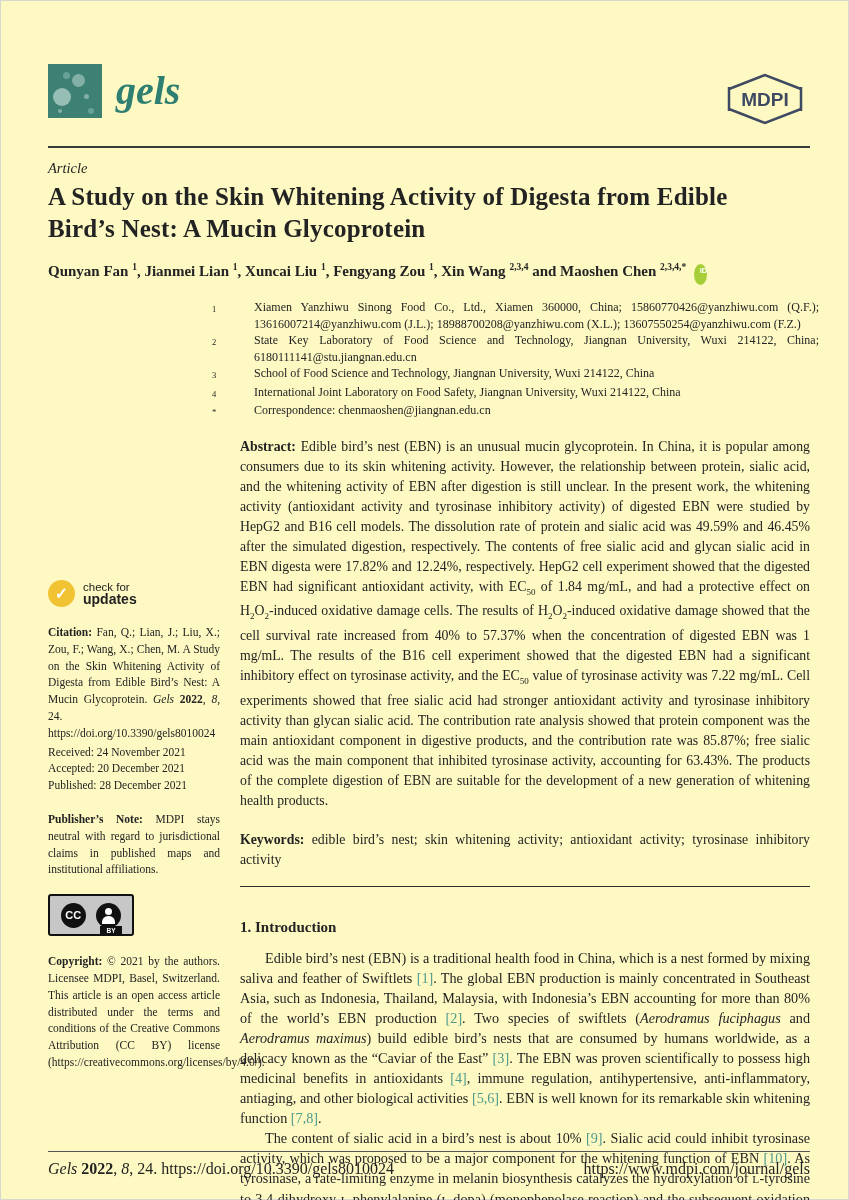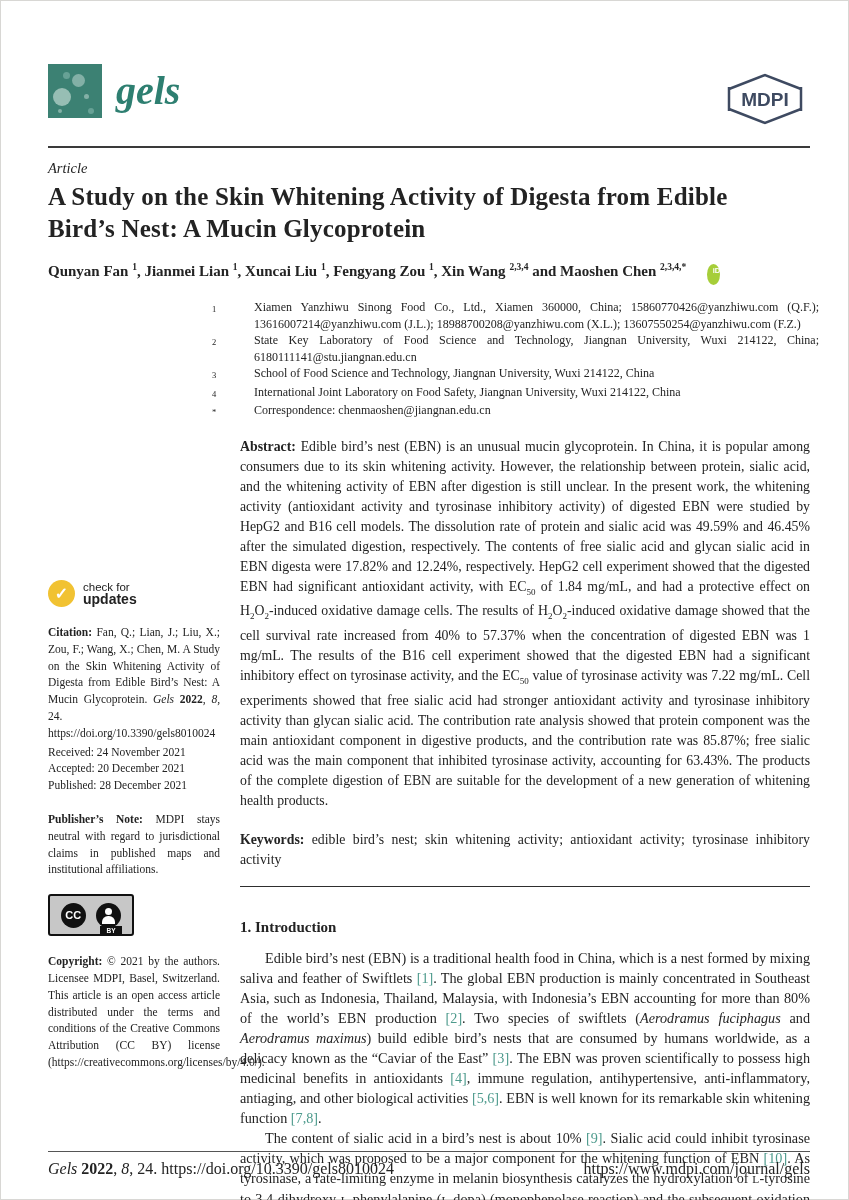--- a/index.html
+++ b/index.html
@@ -1,21 +1,21 @@
 <!DOCTYPE html>
 <html><head>
 <meta charset="utf-8">
 <style>
   * { margin: 0; padding: 0; box-sizing: border-box; }
   html, body { background: #e9e8e6; }
   .page {
     position: relative;
     width: 849px; height: 1200px;
     margin: 0 auto;
-    background: #ffffff;
+    background: #fef9c3;
     color: #232323;
     font-family: "Liberation Serif", "DejaVu Serif", serif;
     overflow: hidden;
     box-shadow: inset 0 0 0 1px #d8d7d4;
   }
   
   .header {
     display: flex; justify-content: space-between; align-items: flex-start;
     padding: 64px 40px 0 48px;
   }
@@ -48,21 +48,21 @@
     margin-top: 4px;
     font-size: 25px; line-height: 32px; font-weight: bold;
     letter-spacing: .2px; max-width: 745px;
   }
   .authors { margin-top: 17px; font-size: 15px; font-weight: bold; }
   .authors sup { font-size: 9.5px; font-weight: bold; }
   .orcid-icon {
     display: inline-block; width: 13px; height: 21px; border-radius: 50%;
     background: #a6ce39; color: #fff; text-align: right;
     font: bold 7.5px/13px "Liberation Sans", sans-serif;
-    vertical-align: 3px; margin-left: 21px;
+    vertical-align: 3px; margin-left: 8px;
   }
   .affiliations { margin: 14px 0 0 164px; font-size: 12px; line-height: 16.5px; }
   .aff-row { display: flex; }
   .aff-marker { width: 42px; flex: 0 0 auto; font-size: 8.5px; padding-top: 2px; }
   .aff-text { flex: 1; text-align: justify; }
   
   .main-col { margin: 0 39px 0 240px; }
   .abstract { margin-top: 16px; font-size: 13.8px; line-height: 20px; text-align: justify; }
   .abstract sub, .body sub { font-size: 9px; }
   .keywords { margin-top: 19px; font-size: 13.8px; line-height: 20px; text-align: justify; }

